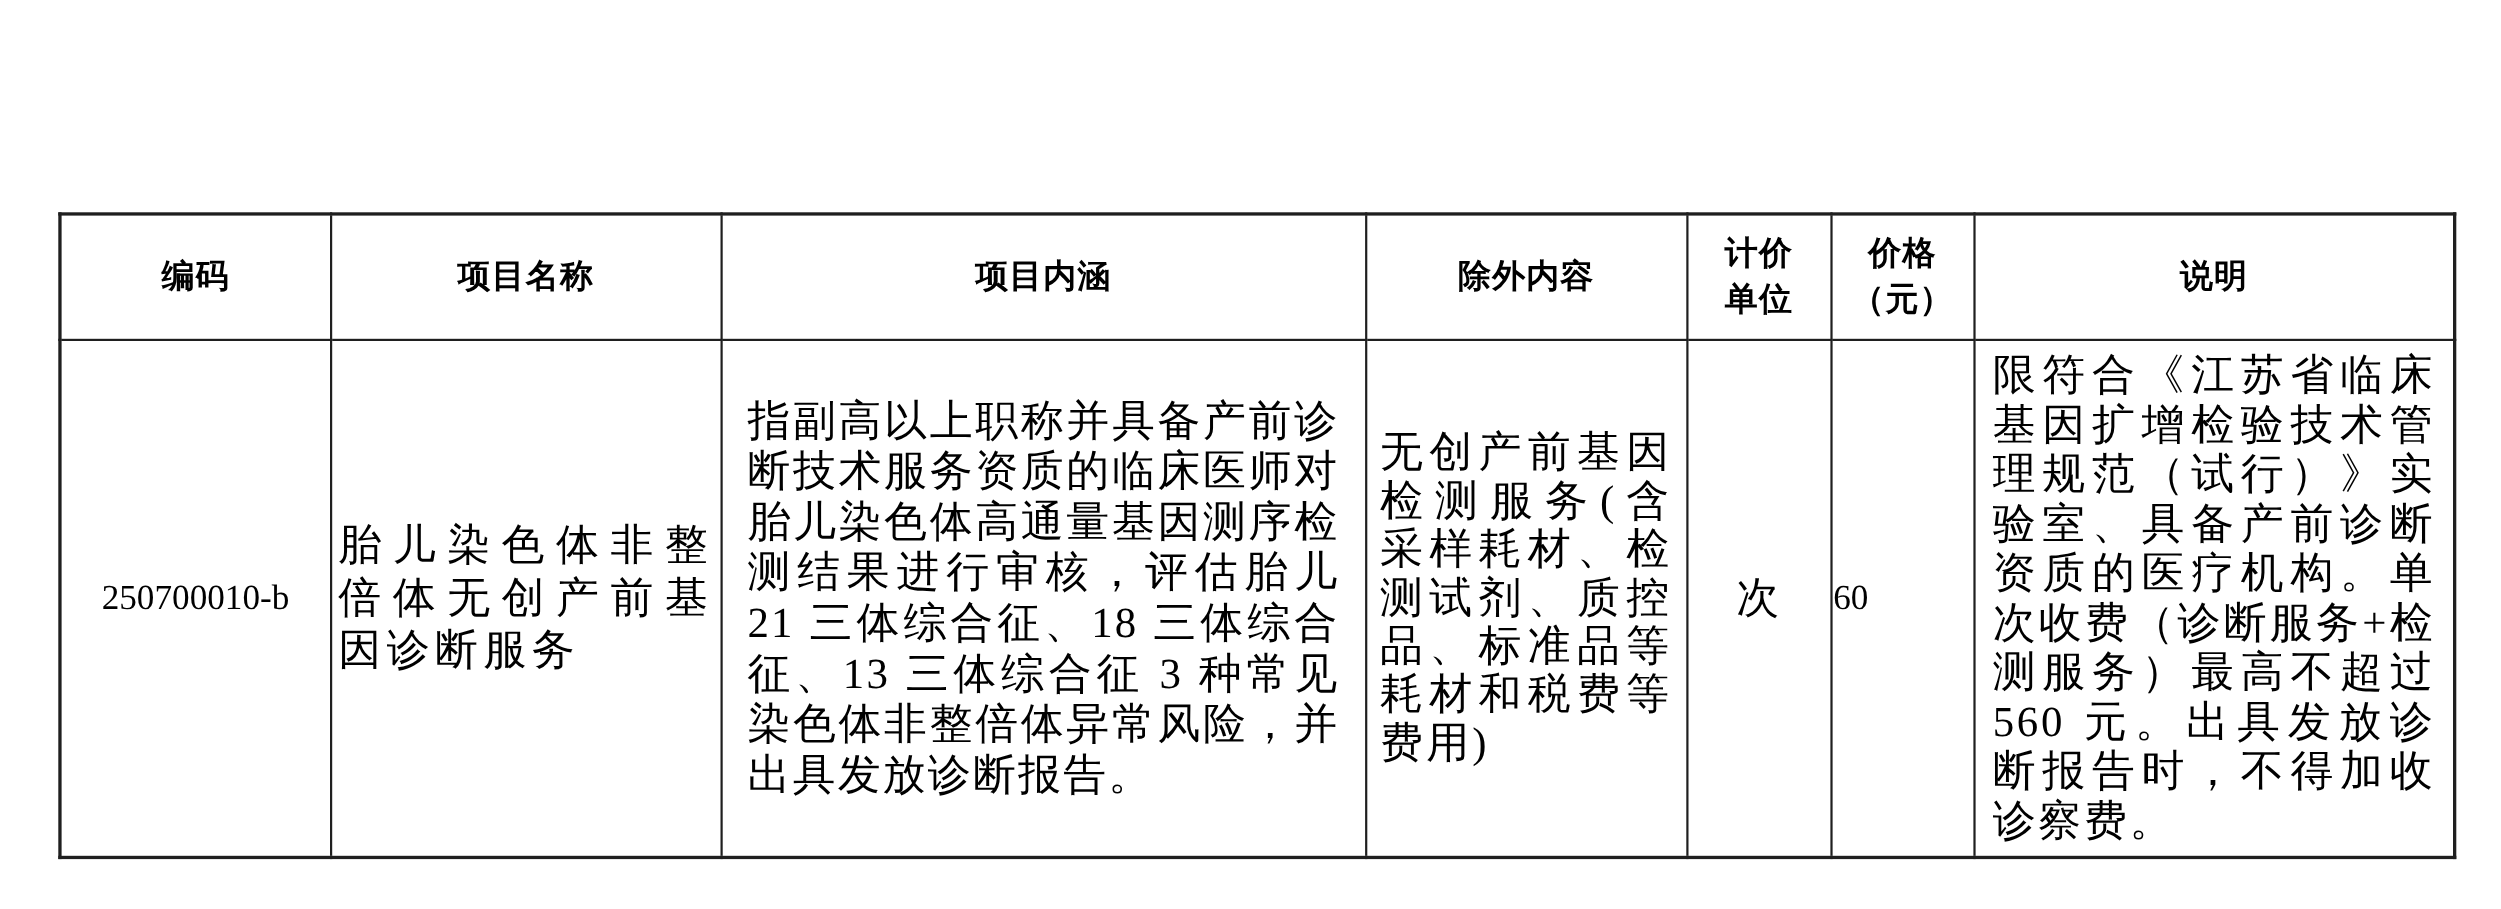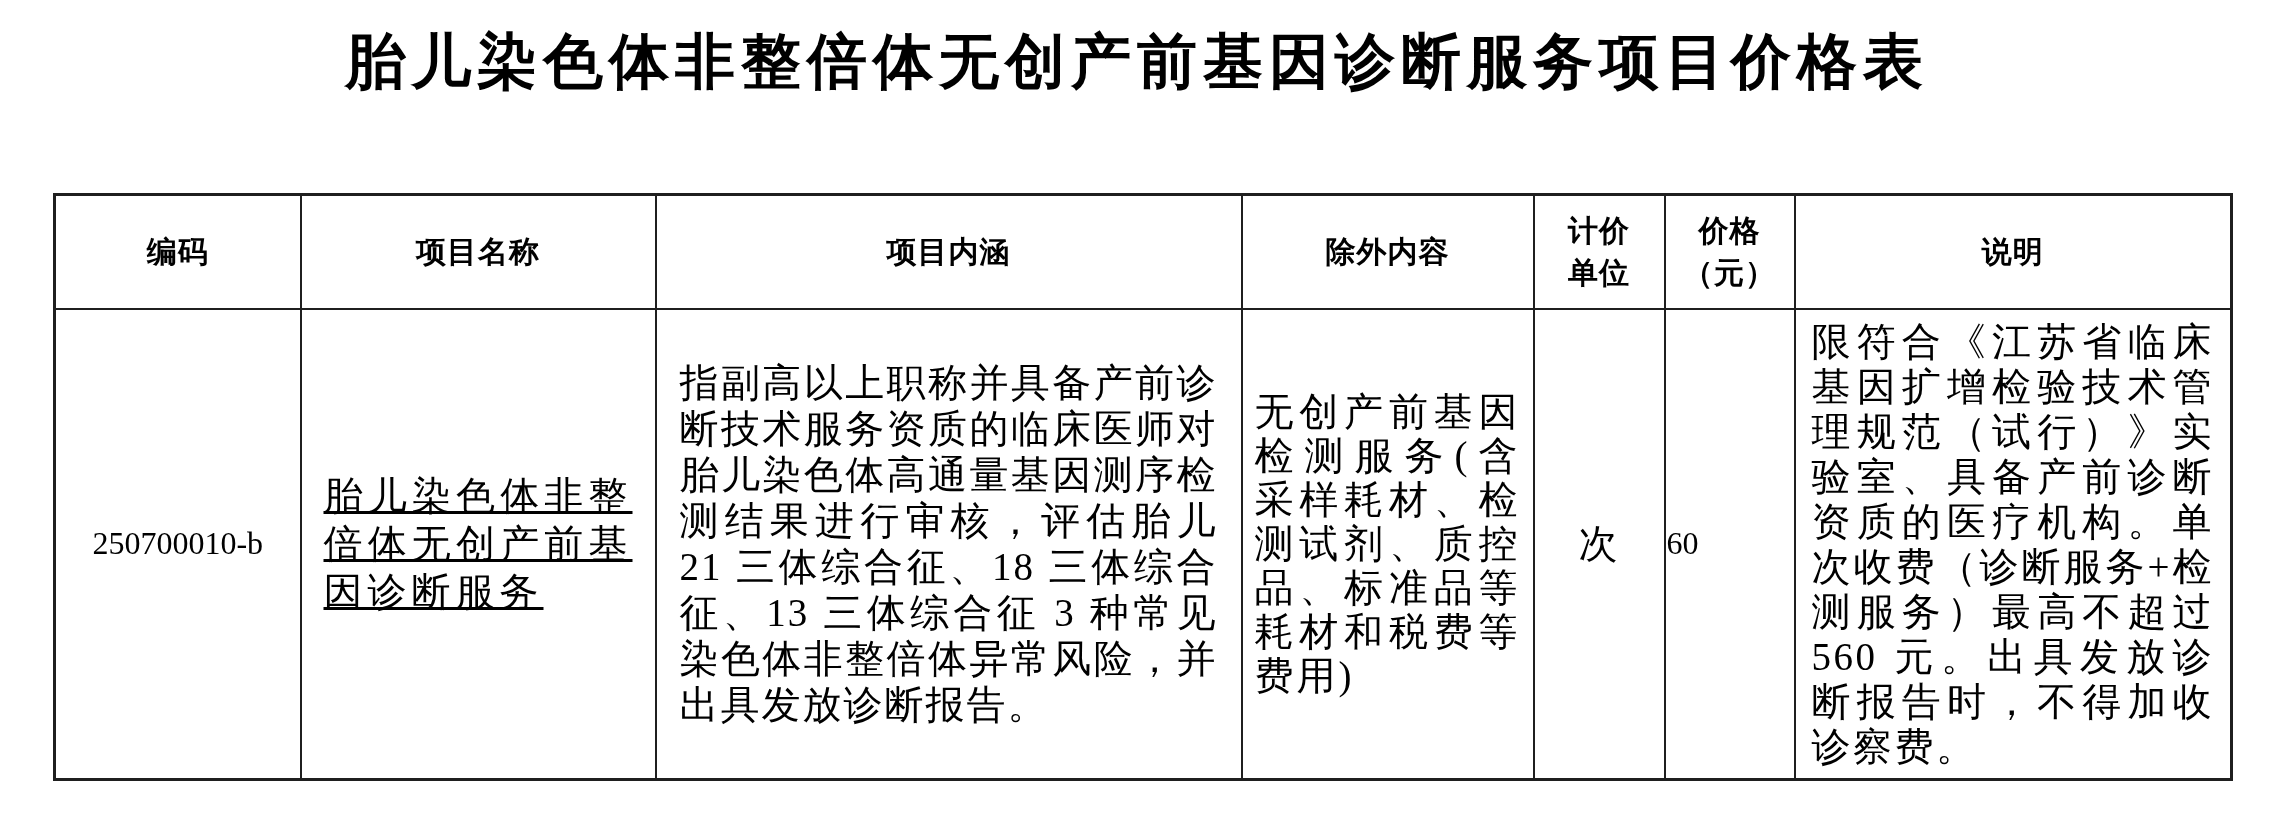--- a/index.html
+++ b/index.html
@@ -65,26 +65,25 @@
   }
   td {
     font-family: "Liberation Serif", "DejaVu Serif", serif;
     font-size: 39px;
     line-height: 45px;
     letter-spacing: 2px;
     color: #000000;
   }
   td.cell-code  { text-align: center; font-size: 32px; letter-spacing: 0; border-radius: 30px; }
   td.cell-name  {
-    padding: 0 22px;
+    padding: 0 6px;
     text-align: justify;
     text-justify: inter-character;
     letter-spacing: 5px;
     line-height: 48px;
-    text-decoration: underline;
   }
   td.cell-content {
     padding: 0 23px;
     text-align: justify;
     text-justify: inter-character;
     letter-spacing: 2px;
     line-height: 46px;
   }
   td.cell-excl {
     padding: 0 12px;
@@ -102,21 +101,20 @@
     text-justify: inter-character;
     letter-spacing: 2.5px;
     line-height: 45px;
   }
 </style>
 </head>
 <body>
 
 <div class="page">
 
-  <h1 class="doc-title">胎儿染色体非整倍体无创产前基因诊断服务项目价格表</h1>
 
   <table class="price-table">
     <colgroup>
       <col class="c-code">
       <col class="c-name">
       <col class="c-content">
       <col class="c-excl">
       <col class="c-unit">
       <col class="c-price">
       <col class="c-notes">

